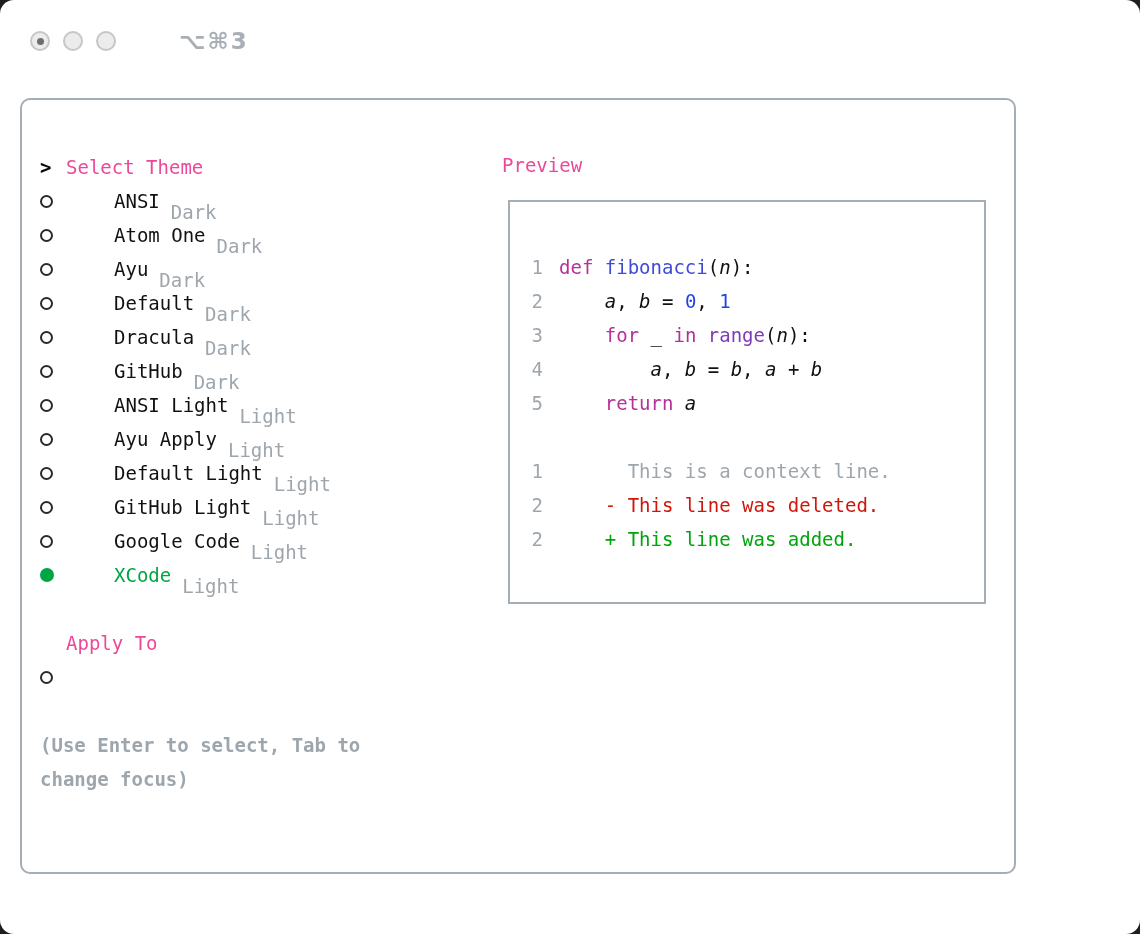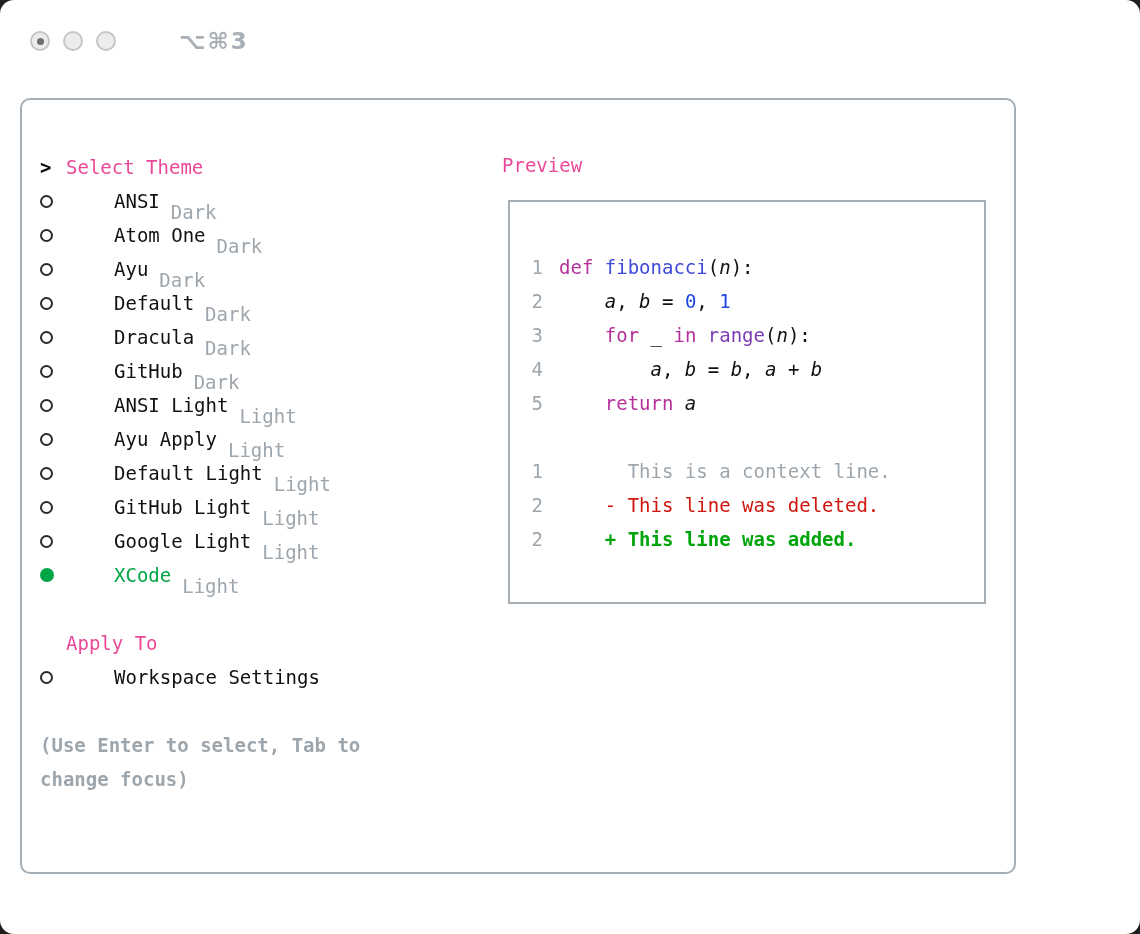--- a/index.html
+++ b/index.html
@@ -58,21 +58,21 @@
   }
   .code-line { display: flex; align-items: center; height: 34px; font-size: 19px; white-space: pre; }
   .ln { width: 13px; flex: none; text-align: right; margin-right: 16px; color: var(--gray); }
   .kw { color: var(--keyword-pink); }
   .fn { color: var(--function-blue); text-align: center; }
   .builtin { color: var(--builtin-purple); }
   .num { color: var(--number-blue); }
   .var { font-style: italic; color: #111; }
   .diff-context .code { color: var(--gray); text-align: right; }
   .diff-deleted .code { color: var(--diff-red); }
-  .diff-added .code { color: var(--diff-green); font-weight: bold; }
+  .diff-added .code { color: var(--diff-green); }
   .blank { height: 34px; }
 </style>
 </head>
 <body>
 
 <div class="screen">
 
   <div class="titlebar">
     <span class="light">
         <span class="dot"></span>
@@ -94,33 +94,33 @@
           <div class="row item"><span class="slot"><span class="bullet "></span></span><span class="label">ANSI</span><span class="variant">Dark</span></div>
           <div class="row item"><span class="slot"><span class="bullet "></span></span><span class="label">Atom One</span><span class="variant">Dark</span></div>
           <div class="row item"><span class="slot"><span class="bullet "></span></span><span class="label">Ayu</span><span class="variant">Dark</span></div>
           <div class="row item"><span class="slot"><span class="bullet "></span></span><span class="label">Default</span><span class="variant">Dark</span></div>
           <div class="row item"><span class="slot"><span class="bullet "></span></span><span class="label">Dracula</span><span class="variant">Dark</span></div>
           <div class="row item"><span class="slot"><span class="bullet "></span></span><span class="label">GitHub</span><span class="variant">Dark</span></div>
           <div class="row item"><span class="slot"><span class="bullet "></span></span><span class="label">ANSI Light</span><span class="variant">Light</span></div>
           <div class="row item"><span class="slot"><span class="bullet "></span></span><span class="label">Ayu Apply</span><span class="variant">Light</span></div>
           <div class="row item"><span class="slot"><span class="bullet "></span></span><span class="label">Default Light</span><span class="variant">Light</span></div>
           <div class="row item"><span class="slot"><span class="bullet "></span></span><span class="label">GitHub Light</span><span class="variant">Light</span></div>
-          <div class="row item"><span class="slot"><span class="bullet "></span></span><span class="label">Google Light</span><span class="variant">Light</span></div>
+          <div class="row item"><span class="slot"><span class="bullet "></span></span><span class="label">Google Code</span><span class="variant">Light</span></div>
           <div class="row item selected"><span class="slot"><span class="bullet filled"></span></span><span class="label">XCode</span><span class="variant">Light</span></div>
         </div>
 
       <div class="spacer"></div>
 
       <div class="row">
         <span class="slot"></span>
         <span class="heading">Apply To</span>
       </div>
 
       <div id="apply-list">
-          <div class="row item"><span class="slot"><span class="bullet "></span></span><span class="label">Workspace Settings</span></div>
+          <div class="row item"><span class="slot"><span class="bullet "></span></span></div>
         </div>
 
       <div class="spacer"></div>
 
       <div class="help">(Use Enter to select, Tab to change focus)</div>
     </div>
 
     <div class="right-col">
       <div class="row">
         <span class="heading">Preview</span>

